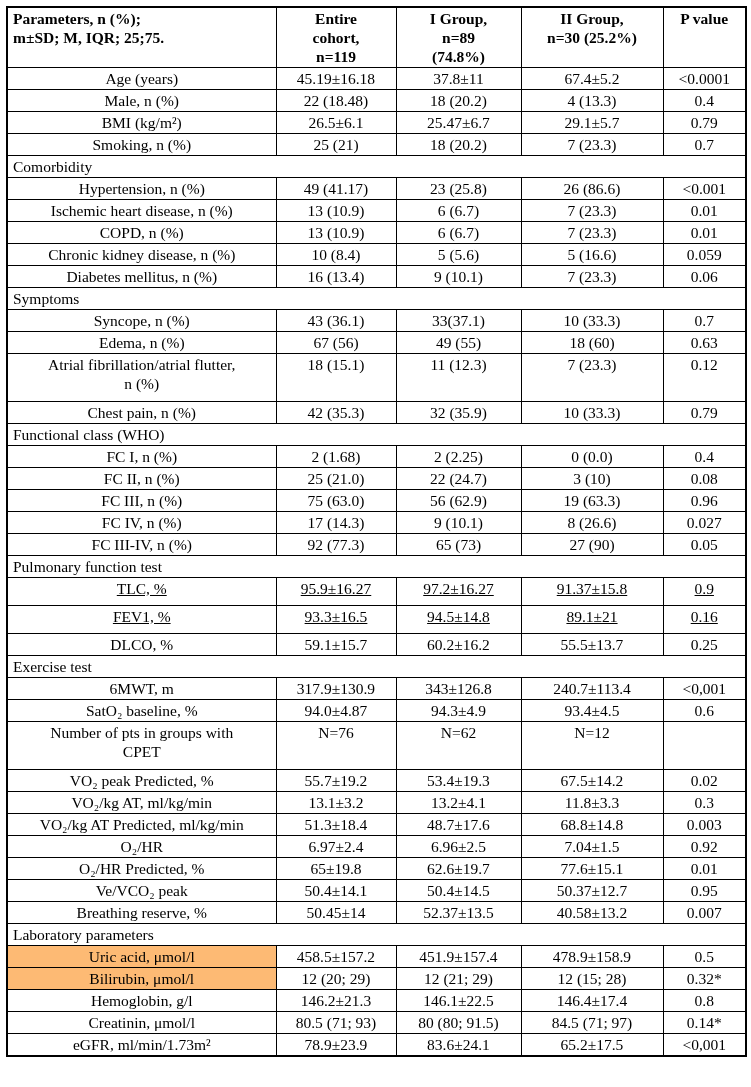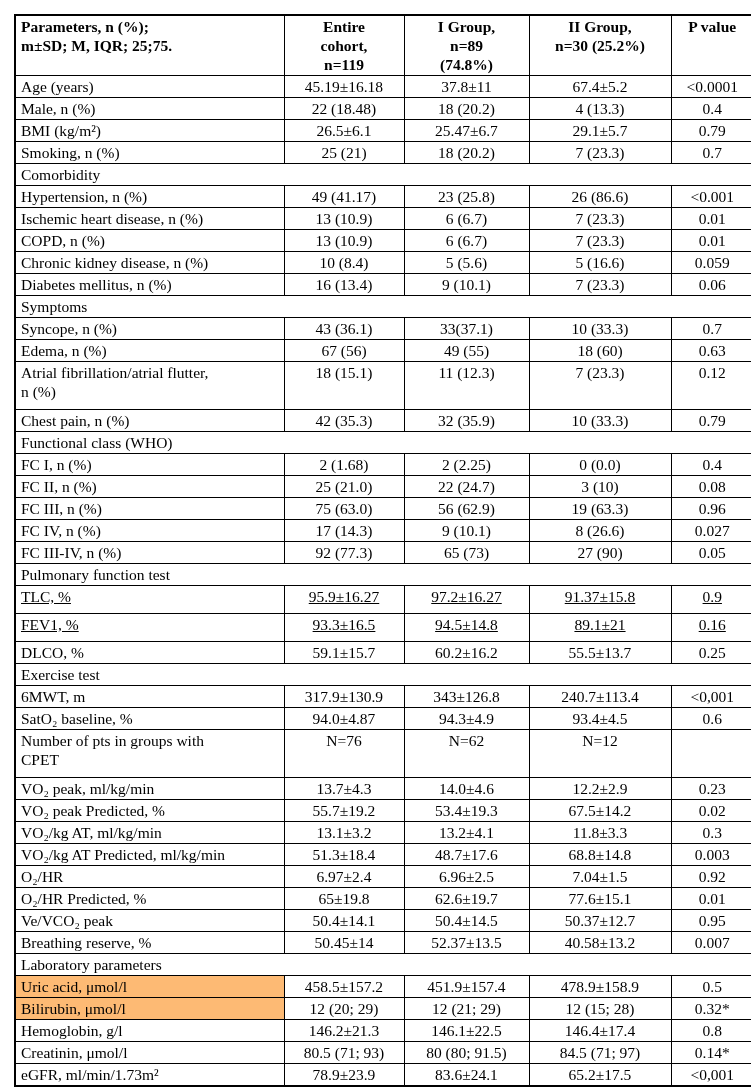--- a/index.html
+++ b/index.html
@@ -5,21 +5,21 @@
   html, body {
     margin: 0;
     padding: 0;
     background: #ffffff;
     width: 751px;
   }
   .page {
     width: 751px;
     height: 1087px;
     box-sizing: border-box;
-    padding: 14px;
+    padding: 6px;
     background: #ffffff;
   }
   table.char-table {
     width: 739px;
     border-collapse: collapse;
     table-layout: fixed;
     border: 2px solid #000000;
     font-family: "Liberation Serif", serif;
     font-size: 15.5px;
     line-height: 19px;
@@ -37,21 +37,21 @@
     overflow: hidden;
   }
   th {
     font-weight: bold;
     text-align: center;
     white-space: pre-line;
     height: 57px;
   }
   th.param { text-align: left; }
   td.param {
-    text-align: left;
+    text-align: center;
     white-space: pre-line;
     height: 19px;
   }
   td.val {
     text-align: center;
     height: 19px;
   }
   td.section {
     font-weight: normal;
     text-align: left;
@@ -269,27 +269,20 @@
         </tr>
         <tr>
           <td class="param bold tall2">Number of pts in groups with
 CPET</td>
           <td class="val bold tall2">N=76</td>
           <td class="val bold tall2">N=62</td>
           <td class="val bold tall2">N=12</td>
           <td class="val bold tall2"></td>
         </tr>
         <tr>
-          <td class="param">VO₂ peak, ml/kg/min</td>
-          <td class="val">13.7±4.3</td>
-          <td class="val">14.0±4.6</td>
-          <td class="val">12.2±2.9</td>
-          <td class="val">0.23</td>
-        </tr>
-        <tr>
           <td class="param">VO₂ peak Predicted, %</td>
           <td class="val">55.7±19.2</td>
           <td class="val">53.4±19.3</td>
           <td class="val">67.5±14.2</td>
           <td class="val">0.02</td>
         </tr>
         <tr>
           <td class="param">VO₂/kg AT, ml/kg/min</td>
           <td class="val">13.1±3.2</td>
           <td class="val">13.2±4.1</td>

